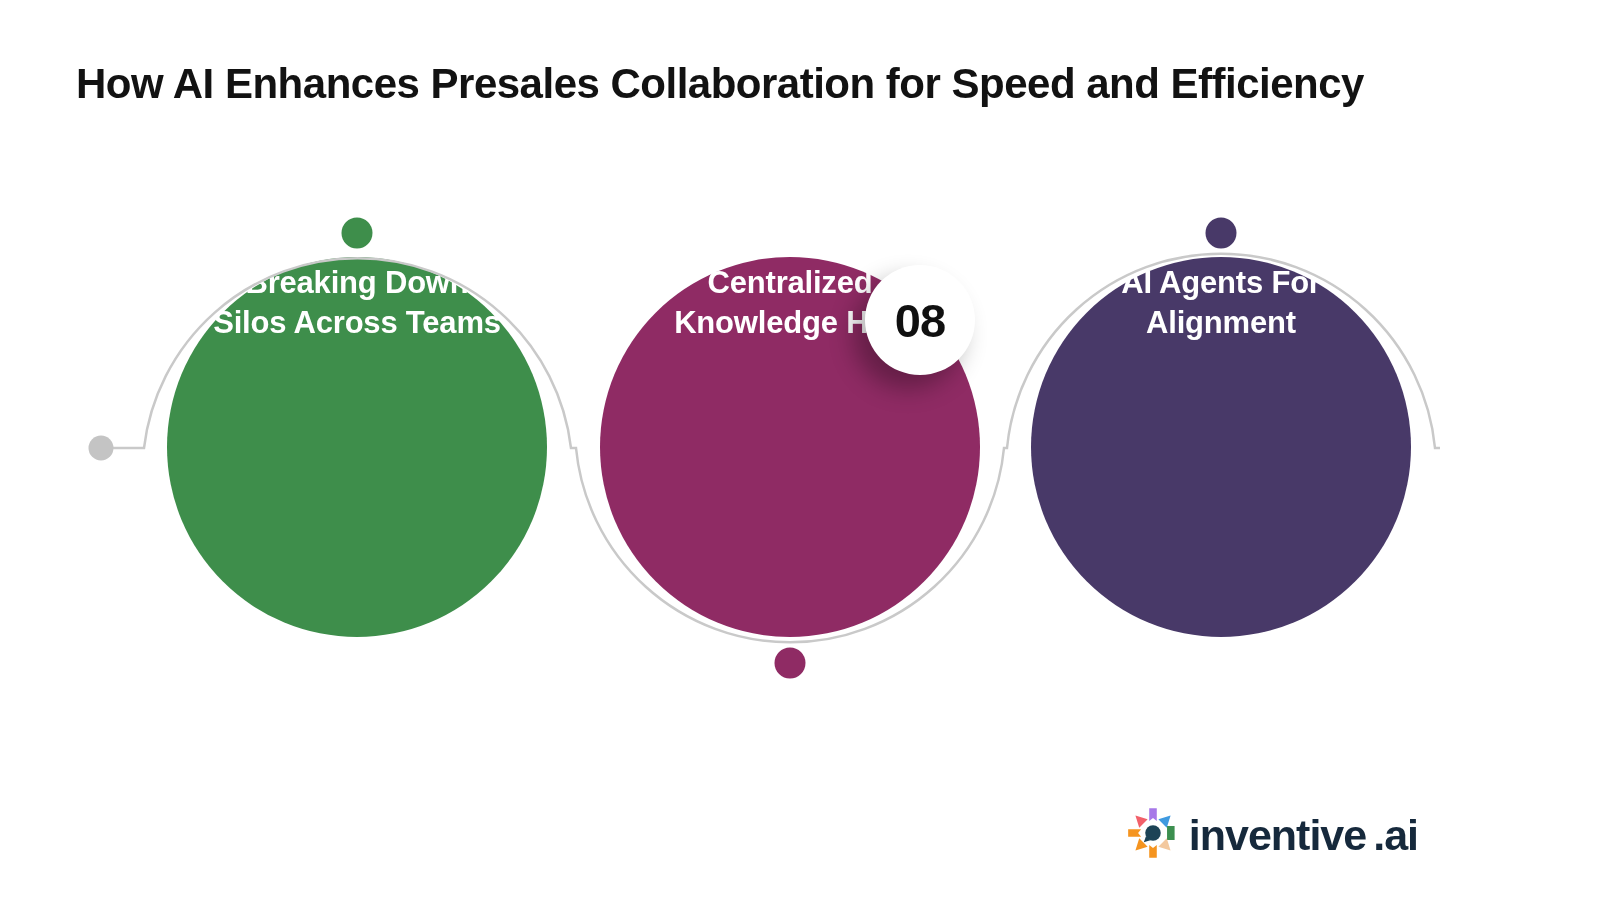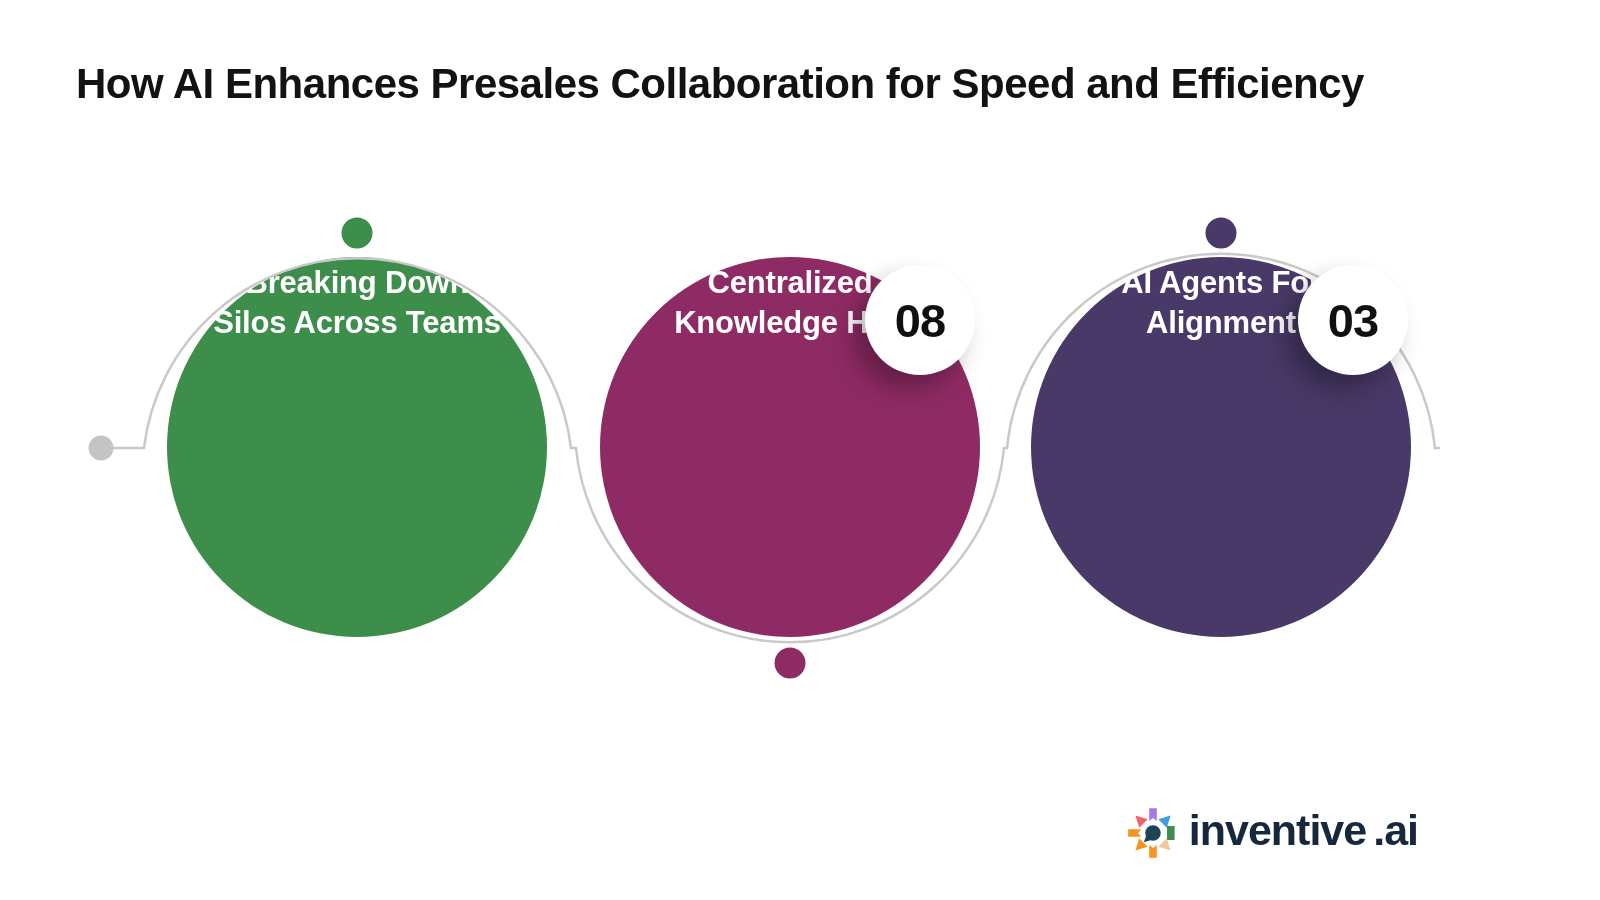--- a/index.html
+++ b/index.html
@@ -78,21 +78,21 @@
     font-size: 47px;
     font-weight: 800;
     color: #101010;
     letter-spacing: -1px;
   }
   .logo {
     position: absolute;
     right: 22px;
     bottom: 40px;
     display: flex;
-    align-items: flex-start;
+    align-items: flex-end;
     z-index: 4;
   }
   .logo-icon { width: 54px; height: 54px; margin-right: 9px; }
   .logo-text {
     font-size: 43px;
     font-weight: 700;
     letter-spacing: -1px;
   }
   .logo-tld { margin-left: 7px; }
 </style>
@@ -121,23 +121,20 @@
 Alignment</div>
   </div>
   <div class="step-circle circle-2" style="background-color: rgb(143, 43, 100);">
     <div class="label">Centralized
 Knowledge Hub</div>
   </div>
 
   <div class="num-badge badge-2">
     <span class="num">08</span>
   </div>
-  <div class="num-badge badge-3">
-    <span class="num">03</span>
-  </div>
 
   <div class="logo">
     <svg class="logo-icon" viewBox="0 0 50 50">
 
       <g transform="translate(25,25)">
         <g transform="rotate(0)">
           <path d="M-3.5 -23 H3.5 V-11 L0 -13.8 L-3.5 -11 Z" fill="#a678e8"></path>
         </g>
         <g transform="rotate(45)">
           <path d="M0 -23 L5.5 -12.5 H-5.5 Z" fill="#3f9ae0"></path>

